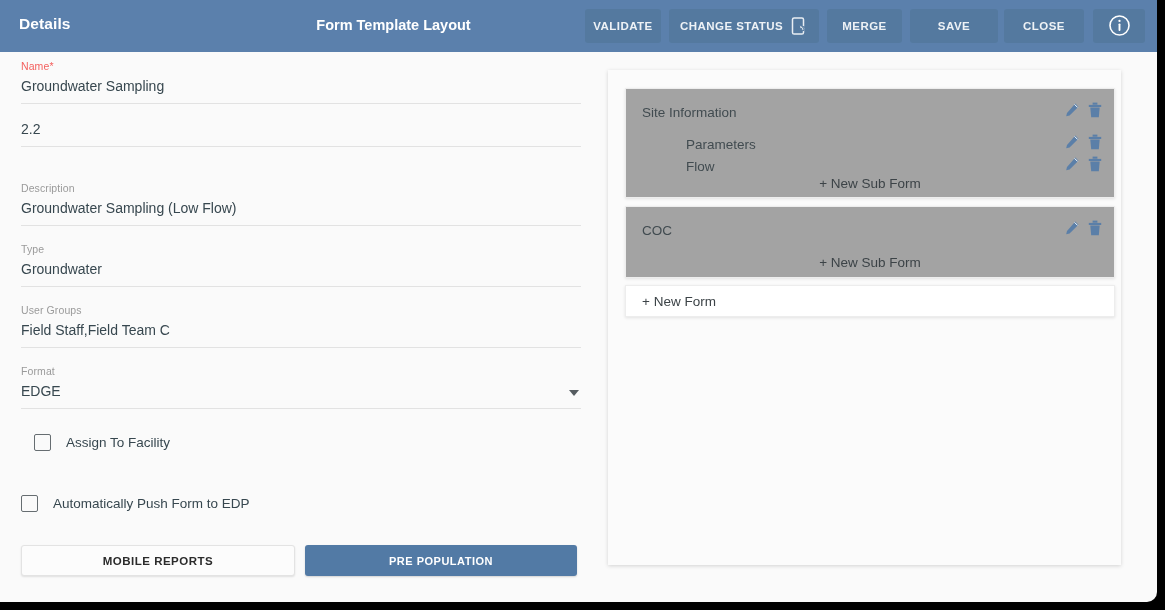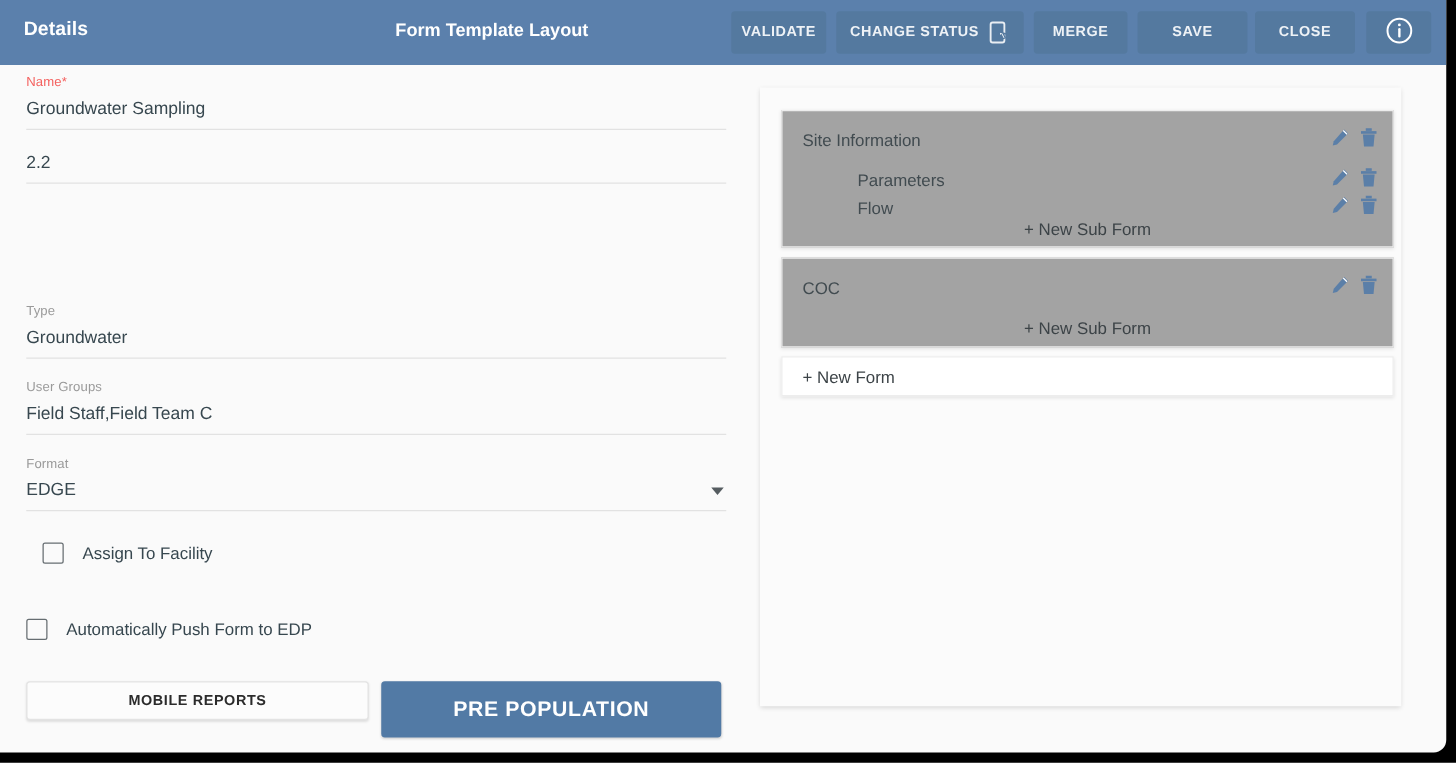--- a/index.html
+++ b/index.html
@@ -150,27 +150,27 @@
     font-family: "Liberation Sans", sans-serif;
     font-size: 11.5px;
     font-weight: bold;
     letter-spacing: .5px;
     color: #2b2b2b;
     cursor: pointer;
   }
   .pre-population-btn {
     position: absolute;
     left: 284px; top: 0;
-    width: 272px; height: 45px;
+    width: 272px; height: 31px;
     background: #527aa5;
     border: none;
     border-radius: 3px;
     box-shadow: 0 1px 2px rgba(0,0,0,.16);
     font-family: "Liberation Sans", sans-serif;
-    font-size: 17px;
+    font-size: 11px;
     font-weight: bold;
     letter-spacing: .5px;
     color: #ffffff;
     cursor: pointer;
   }
 
   
   .right-panel {
     position: absolute;
     left: 608px; top: 70px;
@@ -271,20 +271,24 @@
 
     <div class="field" style="top:8px;">
       <div class="field-label req"><span>Name</span><span class="star">*</span></div>
       <div class="field-value">Groundwater Sampling</div>
     </div>
 
     <div class="field" style="top:69px;">
       <div class="field-value">2.2</div>
     </div>
 
+    <div class="field" style="top:130px;">
+      <div class="field-label">Description</div>
+      <div class="field-value">Groundwater Sampling (Low Flow)</div>
+    </div>
 
     <div class="field" style="top:191px;">
       <div class="field-label">Type</div>
       <div class="field-value">Groundwater</div>
     </div>
 
     <div class="field" style="top:252px;">
       <div class="field-label">User Groups</div>
       <div class="field-value">Field Staff,Field Team C</div>
     </div>

